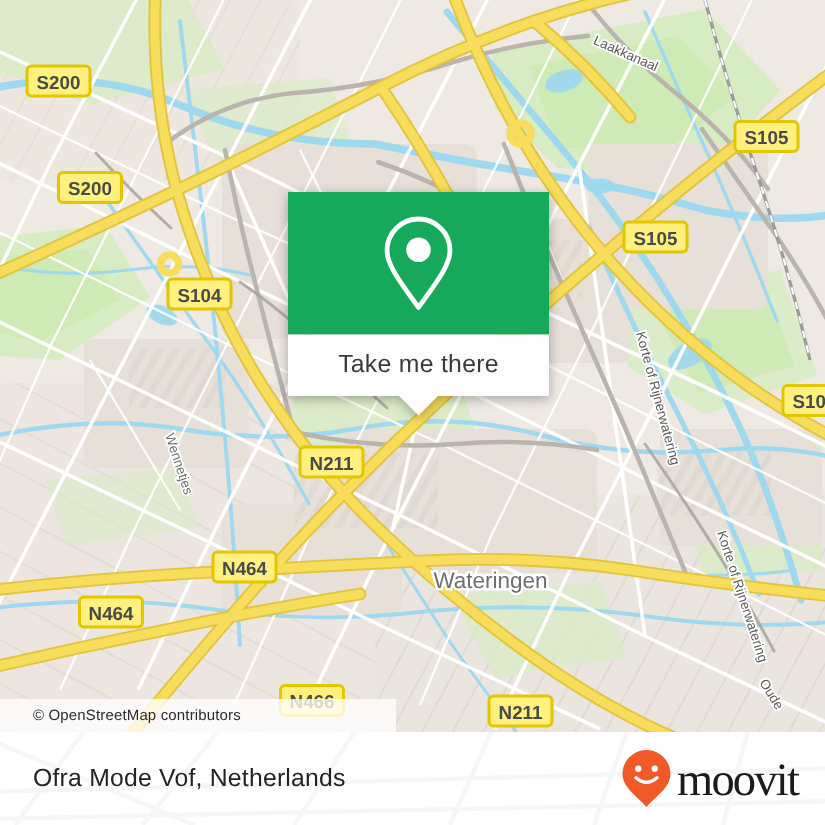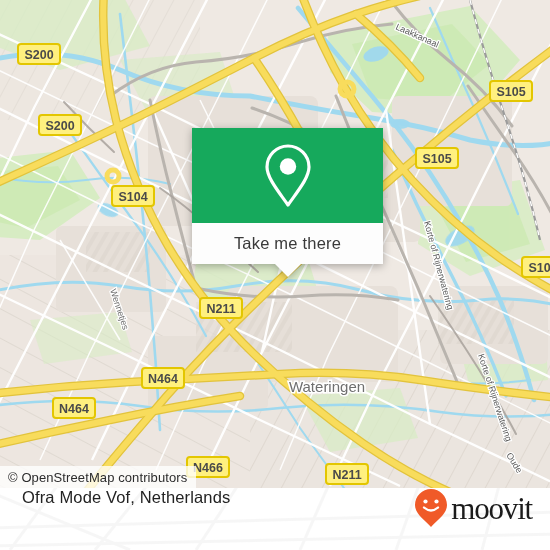--- a/index.html
+++ b/index.html
@@ -12,30 +12,30 @@
 
   
   .map{
     position:absolute;left:0;top:0;width:550px;height:488px;
     overflow:hidden;background:#efe9e3;
   }
   .map-svg{position:absolute;left:0;top:0;width:550px;height:488px;display:block;}
 
   
   .attrib{
-    position:absolute;left:0;bottom:0;height:22px;width:196px;
+    position:absolute;left:0;bottom:0;height:22px;width:264px;
     background:rgba(255,255,255,.78);
     display:flex;align-items:center;
-    padding-left:8px;box-sizing:border-box;
-    font-size:13px;color:#2c2c2c;letter-spacing:.1px;white-space:nowrap;
+    padding-left:22px;box-sizing:border-box;
+    font-size:10px;color:#2c2c2c;letter-spacing:.1px;white-space:nowrap;
   }
 
   
   .callout{
-    position:absolute;left:192px;top:128px;width:191px;
+    position:absolute;left:192px;top:128px;width:174px;
     filter:drop-shadow(0 2px 4px rgba(0,0,0,.30));
   }
   .callout-top{
     height:95px;background:#16a95c;
     display:flex;align-items:center;justify-content:center;
   }
   .callout-bottom{
     height:41px;background:#fdfdfd;
     display:flex;align-items:center;justify-content:center;
     position:relative;
@@ -54,21 +54,21 @@
   
   .footer{
     position:absolute;left:0;top:488px;width:550px;height:62px;
     background:#ffffff;overflow:hidden;
   }
   .footer-watermark{
     position:absolute;left:0;top:0;width:550px;height:62px;opacity:.055;
   }
   .footer-inner{
     position:relative;width:100%;height:100%;
-    display:flex;align-items:flex-start;justify-content:space-between;
+    display:flex;align-items:center;justify-content:space-between;
     padding:0 18px 0 22px;box-sizing:border-box;
   }
   .place-title{
     font-size:16.5px;color:#232323;letter-spacing:.15px;white-space:nowrap;
   }
   .brand{display:flex;align-items:center;gap:2px;}
   .brand-word{
     font-size:31px;color:#1b1b1b;letter-spacing:-1.2px;
     font-weight:400;line-height:1;margin-left:1px;font-family:Liberation Serif, serif;
   }

